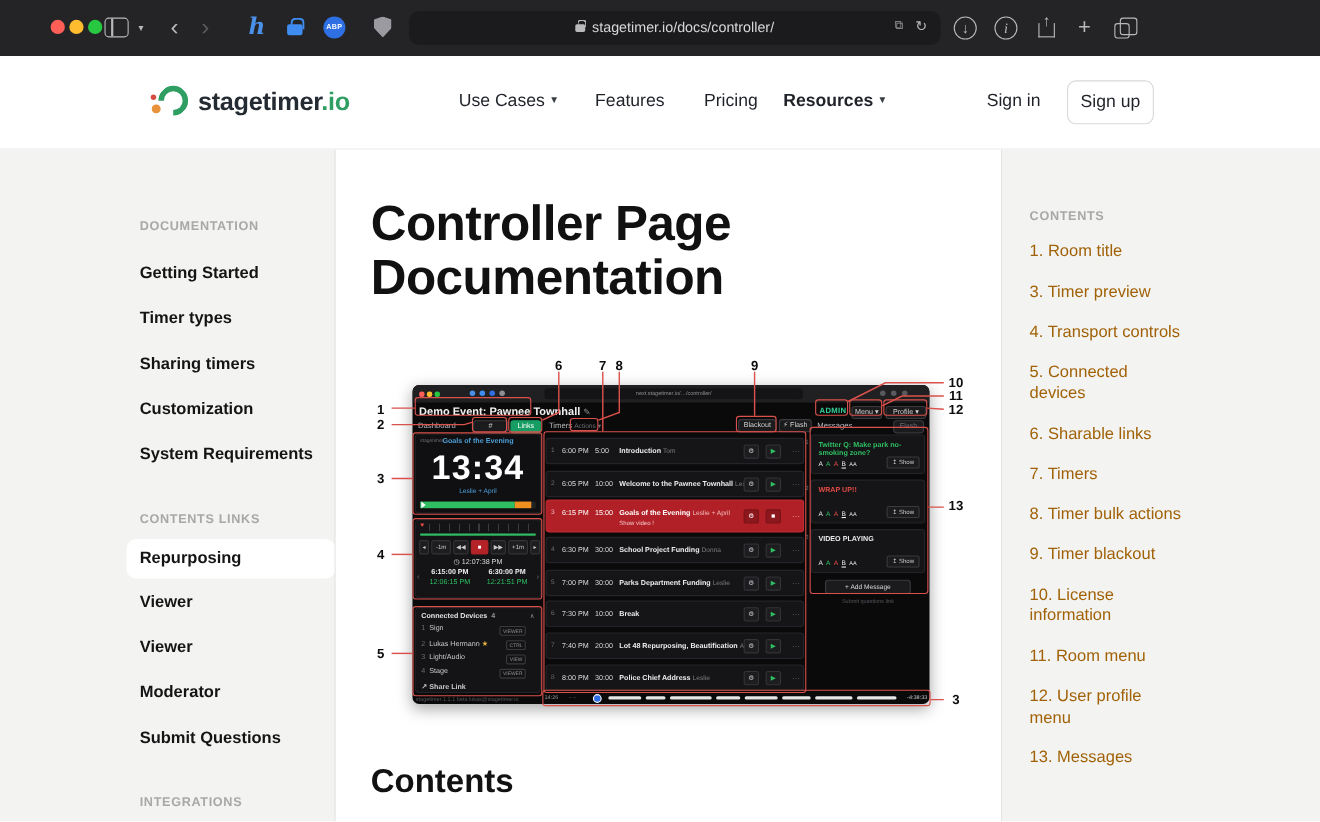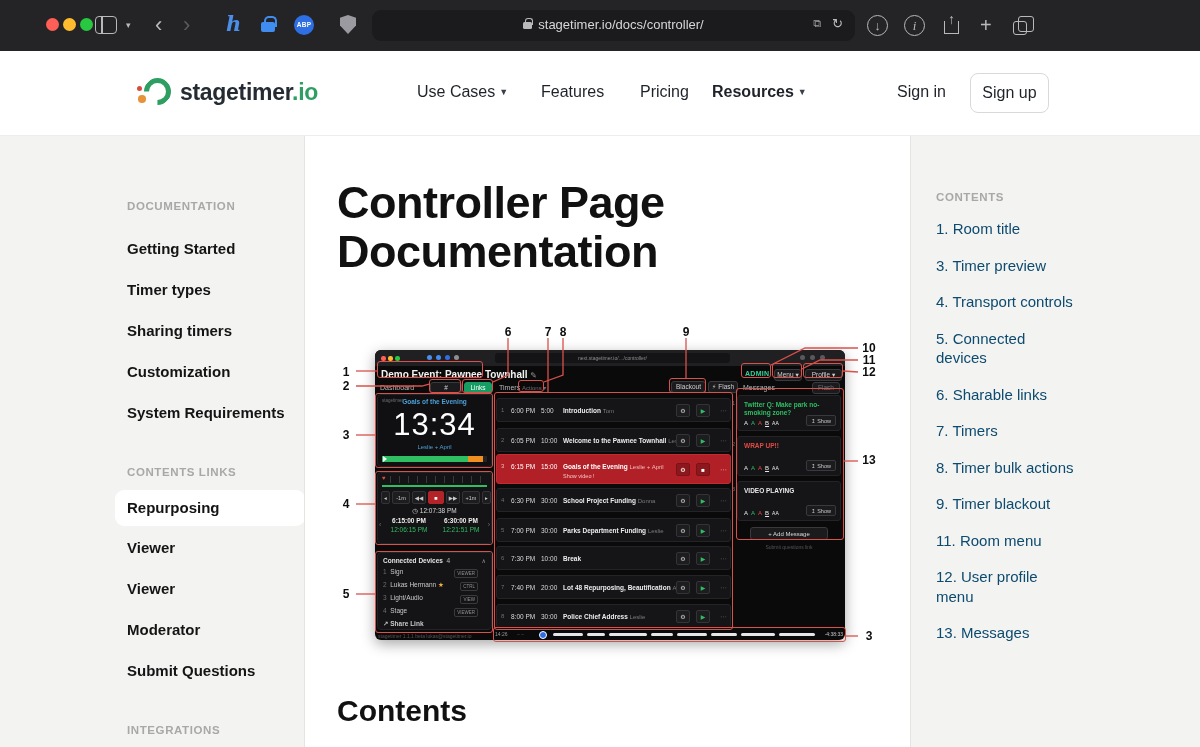--- a/index.html
+++ b/index.html
@@ -43,21 +43,21 @@
   .lpanel { position:absolute; left:0; top:136px; width:305px; height:611px; background:#f3f3f2; border-right:1px solid #e4e4e3; overflow:hidden; }
   .rpanel { position:absolute; left:910px; top:136px; width:290px; height:611px; background:#f3f3f2; border-left:1px solid #e4e4e3; overflow:hidden; }
   .sec-head { font-size:11.5px; font-weight:bold; color:#a8a8a6; letter-spacing:.6px; }
   .lnav { padding:64px 0 0 127px; }
   .lnav .sec-head { margin-bottom:28px; }
   .lnav .item { font-size:15px; font-weight:bold; color:#141414; line-height:18px; margin-bottom:23px; cursor:pointer; }
   .lnav .sec2 { margin-top:44px; }
   .active-card { margin-left:-12px; width:190px; height:36px; background:#fff; border-radius:9px; line-height:36px !important; padding-left:12px; margin-bottom:13px !important; }
   .toc { padding:55px 0 0 25px; width:190px; }
   .toc .sec-head { margin-bottom:16px; }
-  .toc .titem { font-size:15px; color:#0c4a6e; line-height:19.5px; margin-bottom:17px; width:142px; cursor:pointer; }
+  .toc .titem { font-size:15px; color:#a16207; line-height:19.5px; margin-bottom:17px; width:142px; cursor:pointer; }
 
   
   .main-title { position:absolute; left:337px; top:178px; font-size:45px; line-height:49px; font-weight:bold; color:#111; letter-spacing:-.5px; }
   .contents-h2 { position:absolute; left:337px; top:694px; font-size:30px; font-weight:bold; color:#111; }
 
   
   .figure { position:absolute; left:330px; top:325px; width:575px; height:335px; }
   .callout { position:absolute; transform:translate(-50%,-50%); font-size:12px; font-weight:bold; color:#0d0d0d; }
   .ann { position:absolute; border:1.4px solid #d9514b; border-radius:3px; z-index:30; pointer-events:none; }
   .annsvg { position:absolute; left:0; top:0; width:575px; height:335px; z-index:29; }
@@ -71,21 +71,21 @@
   .room-title { position:absolute; left:6px; top:3px; font-size:10px; font-weight:bold; color:#f2f2f2; }
   .admin { position:absolute; left:370px; top:4px; font-size:7px; font-weight:bold; color:#35d399; letter-spacing:.3px; }
   .pill { position:absolute; height:12px; background:#1b1b1e; border:1px solid #3a3a3e; border-radius:3px; color:#cfcfcf; font-size:6.5px; text-align:center; line-height:10px; }
   .toolbar-lab { position:absolute; top:34px; font-size:7px; color:#b9b9bc; }
   .pill-green { background:#169d63; border-color:#169d63; color:#fff; }
   .dim { color:#6d6d72; }
 
   .panel { position:absolute; background:#141416; border:1px solid #232327; border-radius:4px; }
   .preview-head { position:absolute; left:4px; top:3px; font-size:4.5px; color:#6d6d72; }
   .preview-title { position:absolute; left:0; right:0; top:3px; text-align:center; font-size:6.5px; font-weight:bold; color:#4d9fd6; }
-  .big-time { position:absolute; left:0; right:0; top:12px; text-align:center; font-size:31px; font-weight:normal; color:#fff; letter-spacing:1px; }
+  .big-time { position:absolute; left:0; right:0; top:12px; text-align:center; font-size:31px; font-weight:bold; color:#fff; letter-spacing:1px; }
   .speakers { position:absolute; left:0; right:0; top:49px; text-align:center; font-size:6px; color:#4d9fd6; }
   .pbar { position:absolute; left:4px; top:61px; right:4px; height:6px; background:#232325; }
   .pbar .g { position:absolute; left:0; top:0; height:6px; width:82%; background:#2fbe62; }
   .pbar .o { position:absolute; left:82%; top:0; height:6px; width:14%; background:#ef8f1f; }
   .pbar .tri { position:absolute; left:1px; top:0; width:0; height:0; border-left:4px solid #fff; border-top:3px solid transparent; border-bottom:3px solid transparent; }
   .elapsed { position:absolute; left:1px; width:117px; top:143px; text-align:center; font-size:6.5px; color:#e8e8e8; }
   .rec { color:#e04b45; font-size:6px; }
 
   .tbtn { position:absolute; top:18px; height:13px; background:#1d1d20; border:1px solid #333338; border-radius:2px; color:#c9c9cc; font-size:5.5px; text-align:center; line-height:12px; }
   .tbtn.red { background:#b42328; border-color:#b42328; color:#fff; }
@@ -202,20 +202,21 @@
     <div class="toc">
       <div class="sec-head">CONTENTS</div>
       <div class="titem">1. Room title</div>
       <div class="titem">3. Timer preview</div>
       <div class="titem">4. Transport controls</div>
       <div class="titem">5. Connected devices</div>
       <div class="titem">6. Sharable links</div>
       <div class="titem">7. Timers</div>
       <div class="titem">8. Timer bulk actions</div>
       <div class="titem">9. Timer blackout</div>
+      <div class="titem">10. License information</div>
       <div class="titem">11. Room menu</div>
       <div class="titem">12. User profile menu</div>
       <div class="titem">13. Messages</div>
     </div>
   </div>
 
   <h1 class="main-title"><span>Controller Page</span><br><span>Documentation</span></h1>
   <h2 class="contents-h2">Contents</h2>
 
   <div class="figure">

